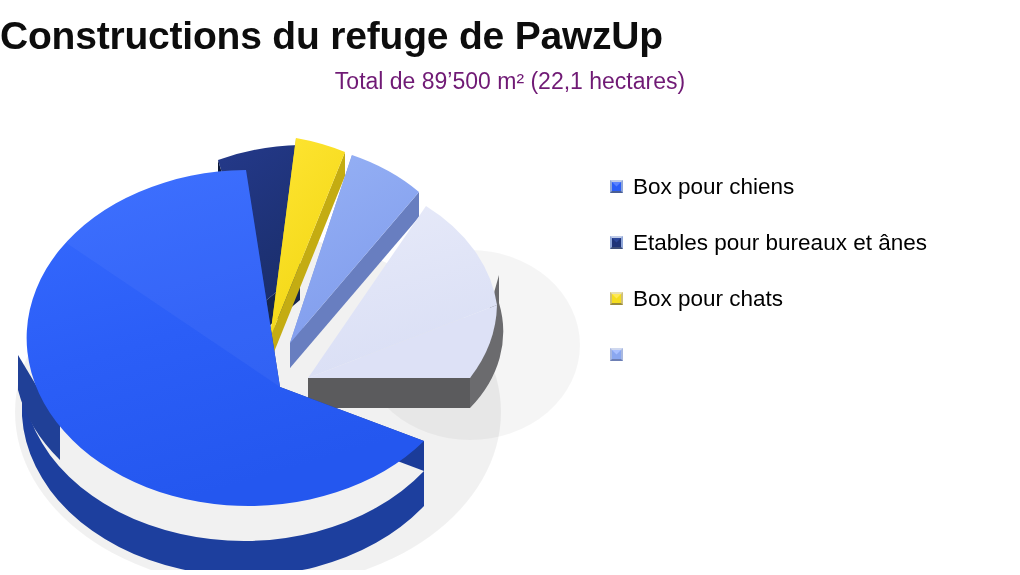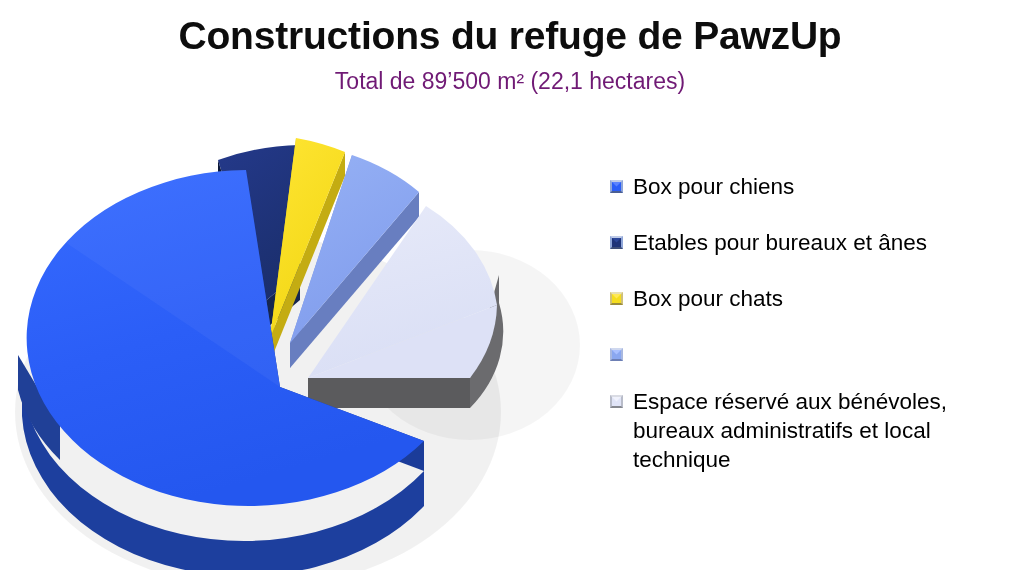--- a/index.html
+++ b/index.html
@@ -8,21 +8,21 @@
     background:#ffffff;
     font-family:"Liberation Sans", sans-serif;
     overflow:hidden;
     position:relative;
   }
   .page{position:absolute;inset:0;}
 
   
   .title{
     position:absolute;left:0;right:0;top:14px;
-    text-align:center;
+    text-align:left;
     font-size:39px;font-weight:bold;color:#0d0d0d;
     letter-spacing:-0.2px;
     white-space:nowrap;
   }
   .subtitle{
     position:absolute;left:0;right:0;top:68px;
     text-align:center;
     font-size:23px;font-weight:normal;color:#701a75;
     white-space:nowrap;
   }
@@ -212,27 +212,15 @@
         <svg width="13" height="13" viewBox="0 0 13 13">
           <rect x="0" y="0" width="13" height="13" fill="#a8b8e0"></rect>
           <polygon points="0,0 13,0 6.5,6.5" fill="#cfd8ef"></polygon>
           <polygon points="0,13 13,13 6.5,6.5" fill="#6d7fb4"></polygon>
           <rect x="2" y="2" width="9" height="9" fill="#8aa7f0"></rect>
           <polygon points="2,2 11,2 6.5,6.5" fill="#a9c0ff"></polygon>
         </svg>
       </span>
     </div>
 
-    <div class="legend-row">
-      <span class="swatch">
-        <svg width="13" height="13" viewBox="0 0 13 13">
-          <rect x="0" y="0" width="13" height="13" fill="#b8bcc9"></rect>
-          <polygon points="0,0 13,0 6.5,6.5" fill="#dadce4"></polygon>
-          <polygon points="0,13 13,13 6.5,6.5" fill="#85888f"></polygon>
-          <rect x="2" y="2" width="9" height="9" fill="#e0e4f7"></rect>
-          <polygon points="2,2 11,2 6.5,6.5" fill="#f0f2fc"></polygon>
-        </svg>
-      </span>
-      <span class="legend-label">Espace réservé aux bénévoles, bureaux administratifs et local technique</span>
-    </div>
 
   </div>
 </div>
 
 </body></html>

